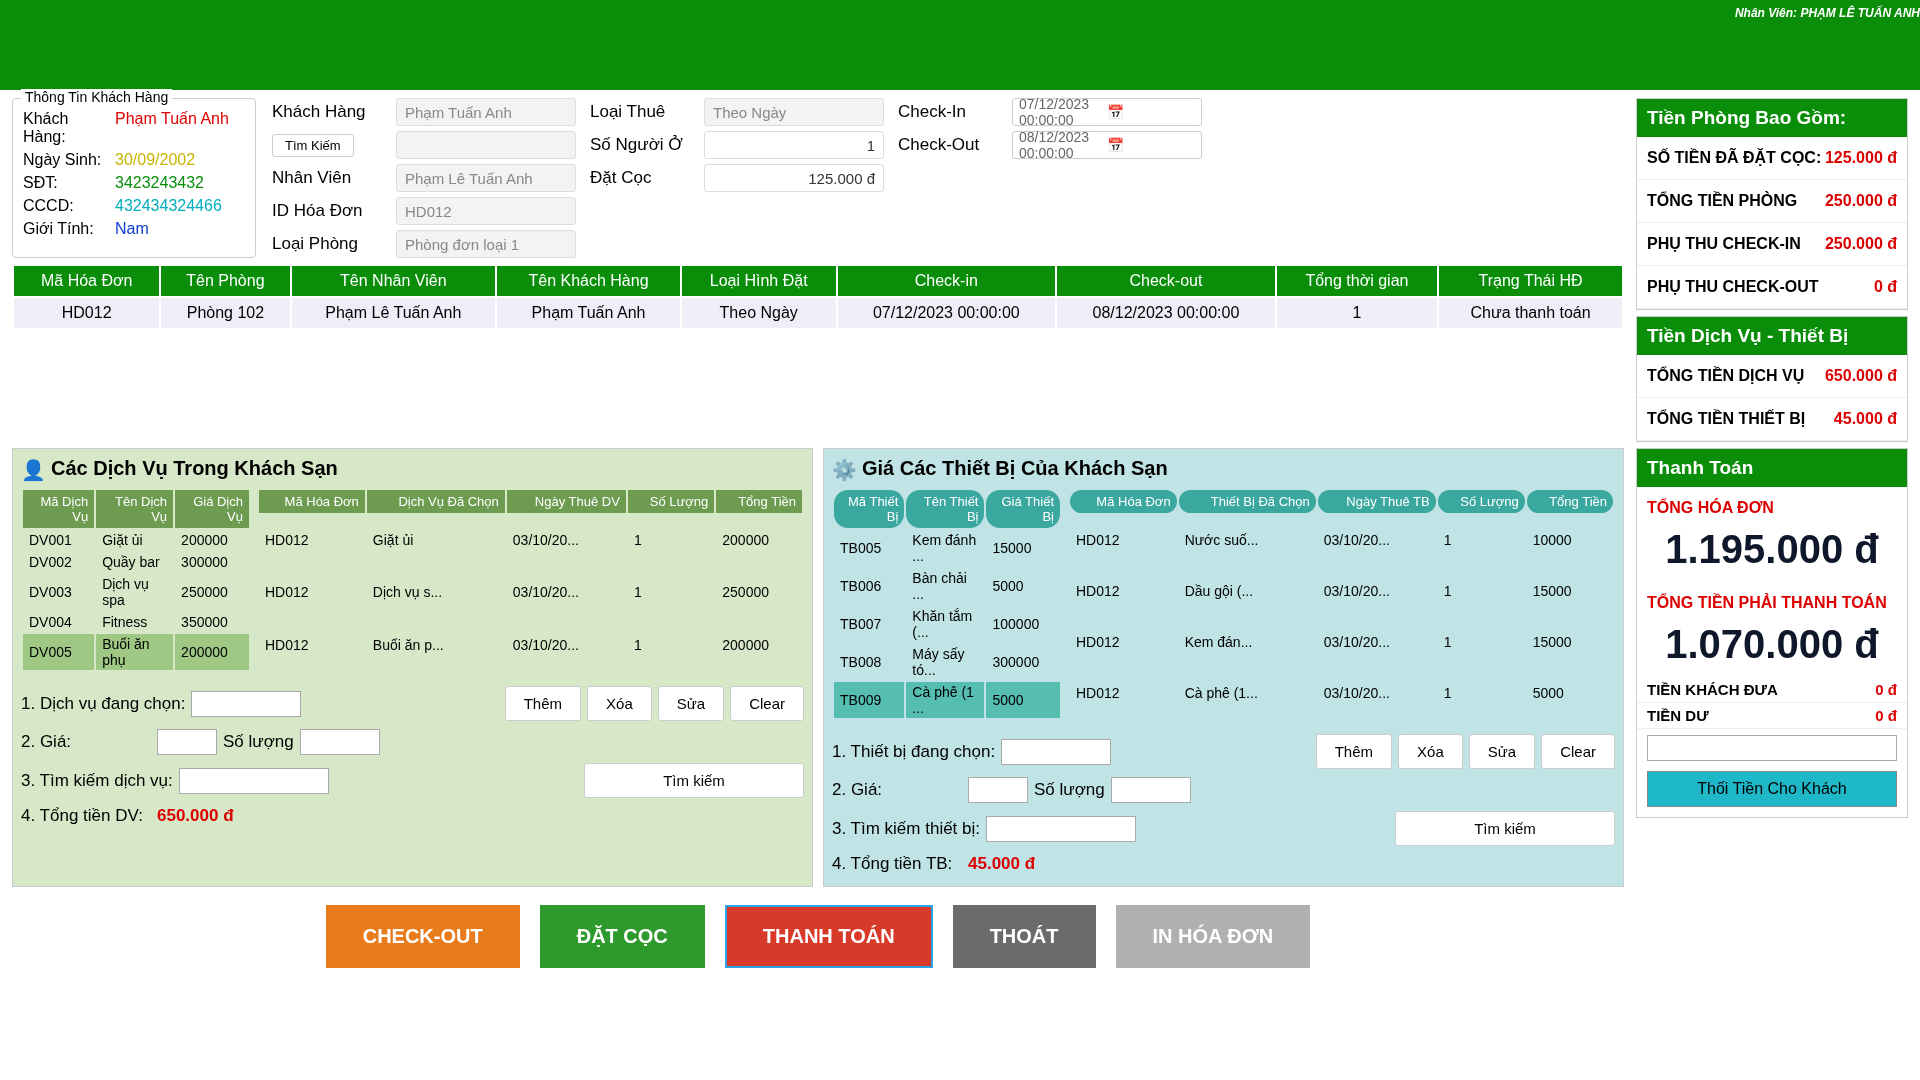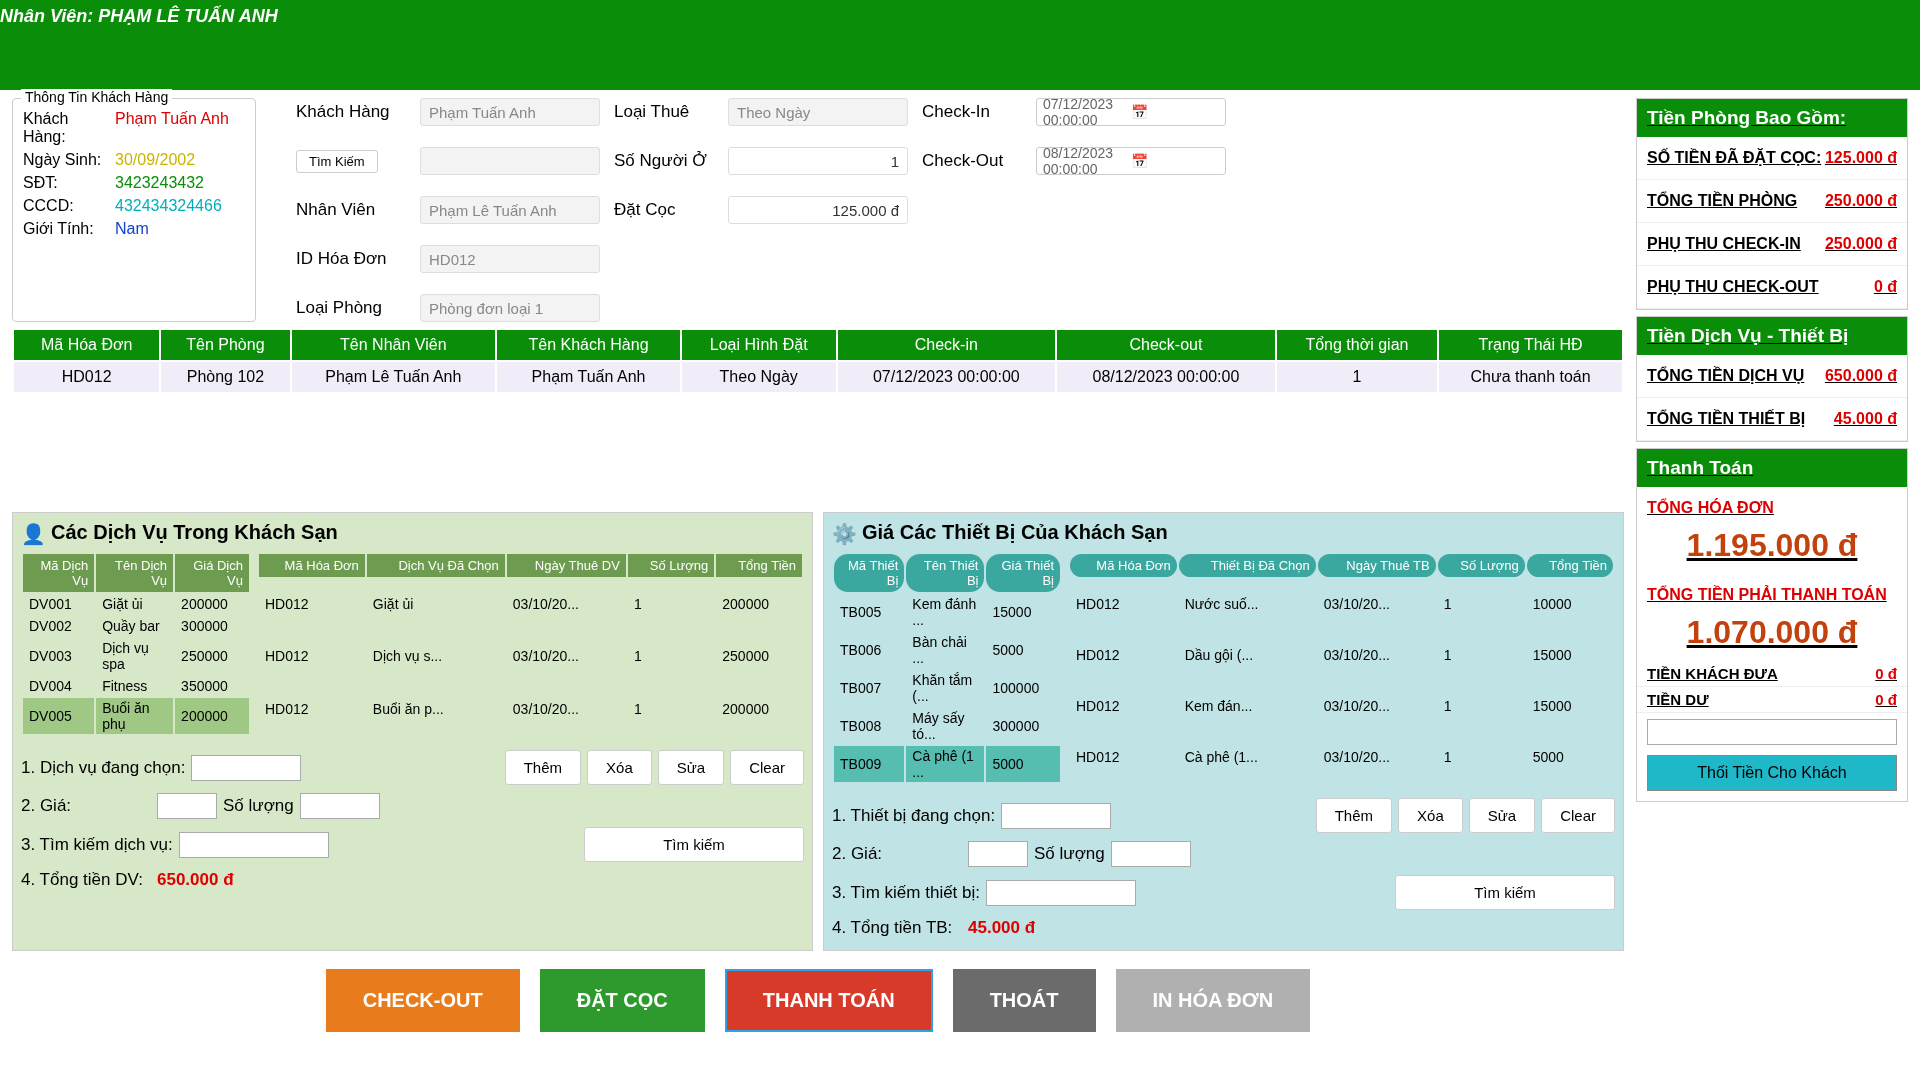--- a/index.html
+++ b/index.html
@@ -4,38 +4,38 @@
 <style>
 * { box-sizing: border-box; margin: 0; padding: 0; font-family: 'Segoe UI', Arial, sans-serif; }
 body { background: #fff; width: 1920px; height: 1080px; overflow: hidden; font-size: 17px; }
 .header { background: #0a8e0a; color: #fff; height: 90px; display: flex; flex-direction: column; }
 .header-top { display: flex; justify-content: space-between; align-items: center; padding: 8px 100px 0; }
 .header-date { font-size: 28px; font-weight: bold; }
 .header-center { font-size: 28px; font-weight: bold; }
 .room-name { color: #ffff00; text-decoration: underline; }
 .room-price { color: #ff0000; margin-left: 18px; }
 .header-time { font-size: 28px; font-weight: bold; }
-.header-sub { text-align: left; font-weight: bold; font-style: italic; font-size: 18px; padding: 6px 0 8px; }
+.header-sub { text-align: right; font-weight: bold; font-style: italic; font-size: 12px; padding: 6px 0 8px; }
 
 .main { display: flex; gap: 12px; padding: 8px 12px 0 12px; }
 .left-col { flex: 1; display: flex; flex-direction: column; gap: 6px; }
 .right-col { width: 272px; }
 
 .top-row { display: flex; gap: 16px; }
 .customer-box { border: 1px solid #ccc; border-radius: 4px; padding: 6px 10px; width: 244px; font-size: 16px; position: relative; }
 .customer-box-title { position: absolute; top: -10px; left: 8px; background: #fff; padding: 0 4px; font-size: 14px; }
 .customer-row { display: flex; margin: 5px 0; }
 .customer-label { width: 92px; }
 .cv-red { color: #d00; }
 .cv-yellow { color: #c9b400; }
 .cv-green { color: #0a8e0a; }
 .cv-teal { color: #00aebd; }
 .cv-blue { color: #1040d0; }
 
-.form-grid { flex: 1; display: grid; grid-template-columns: 110px 180px 100px 180px 100px 190px; gap: 21px 14px; align-items: center; font-size: 17px; margin-left: 24px; }
+.form-grid { flex: 1; display: grid; grid-template-columns: 110px 180px 100px 180px 100px 190px; gap: 5px 14px; align-items: center; font-size: 17px; }
 .form-grid label { font-weight: 500; }
 .form-input { background: #f3f3f3; border: 1px solid #ddd; padding: 4px 8px; height: 28px; width: 100%; font-size: 15px; color: #888; border-radius: 3px; }
 .form-input.white { background: #fff; text-align: right; color: #333; }
 .btn-find { background: #fff; border: 1px solid #ccc; padding: 3px 12px; font-size: 13px; border-radius: 3px; cursor: pointer; }
 .date-input { display: flex; align-items: center; border: 1px solid #ccc; border-radius: 3px; background: #fff; padding: 2px 6px; height: 28px; }
 .date-input span { flex: 1; font-size: 14px; color: #666; }
 
 .grid-table { width: 100%; }
 .grid-table thead { background: #0a8e0a; color: #fff; }
 .grid-table th, .grid-table td { padding: 6px 10px; text-align: center; font-size: 16px; font-weight: normal; }
@@ -69,25 +69,25 @@
 .total-val { color: #d00; font-weight: 600; }
 
 .bottom-btns { display: flex; gap: 20px; justify-content: center; margin-top: 12px; }
 .big-btn { padding: 18px 36px; font-size: 20px; font-weight: 600; color: #fff; border: 1px solid transparent; cursor: pointer; }
 .btn-orange { background: #e87c1c; }
 .btn-green { background: #2e9a2e; }
 .btn-red { background: #d83a2a; border: 2px solid #2aa3e8; }
 .btn-gray { background: #b0b0b0; }
 .btn-dark { background: #6b6b6b; }
 
-.summary-section { border: 1px solid #ccc; margin-bottom: 6px; text-decoration: underline; }
+.summary-section { border: 1px solid #ccc; margin-bottom: 6px; }
 .summary-hdr { background: #0a8e0a; color: #fff; font-weight: bold; font-size: 19px; padding: 8px 10px; }
 .summary-row { display: flex; justify-content: space-between; padding: 12px 10px; border-bottom: 1px solid #eee; font-size: 16px; font-weight: 600; }
 .summary-row span:last-child { color: #d00; }
-.big-total { text-align: center; font-size: 32px; font-weight: bold; color: #c2410c; padding: 10px; }
+.big-total { text-align: center; font-size: 40px; font-weight: bold; color: #0f172a; padding: 10px; }
 .summary-row.small { padding: 4px 10px; font-size: 15px; align-items: center; }
 .khach-input { width: 100%; border: 1px solid #aaa; height: 26px; margin: 2px 0; }
 .btn-teal { background: #1fb8c9; color: #000; width: 100%; padding: 8px; border: 1px solid #888; font-size: 16px; cursor: pointer; }
 </style>
 </head>
 <body>
 
 <div class="header">
   <div class="header-sub">Nhân Viên: PHẠM LÊ TUẤN ANH</div>
 </div>

